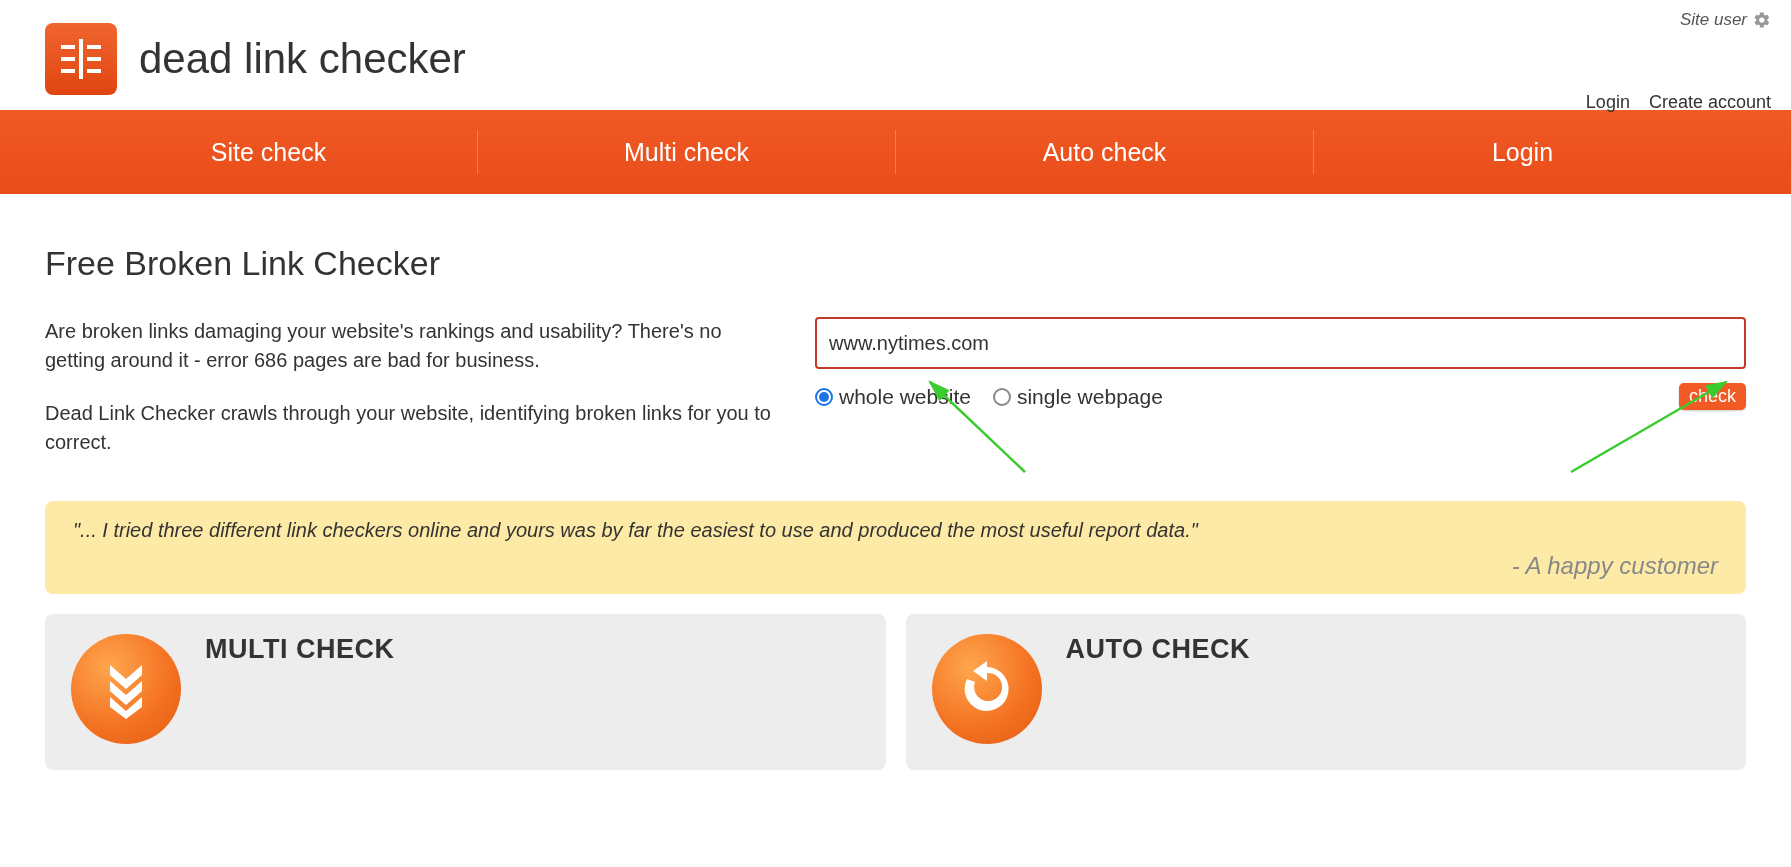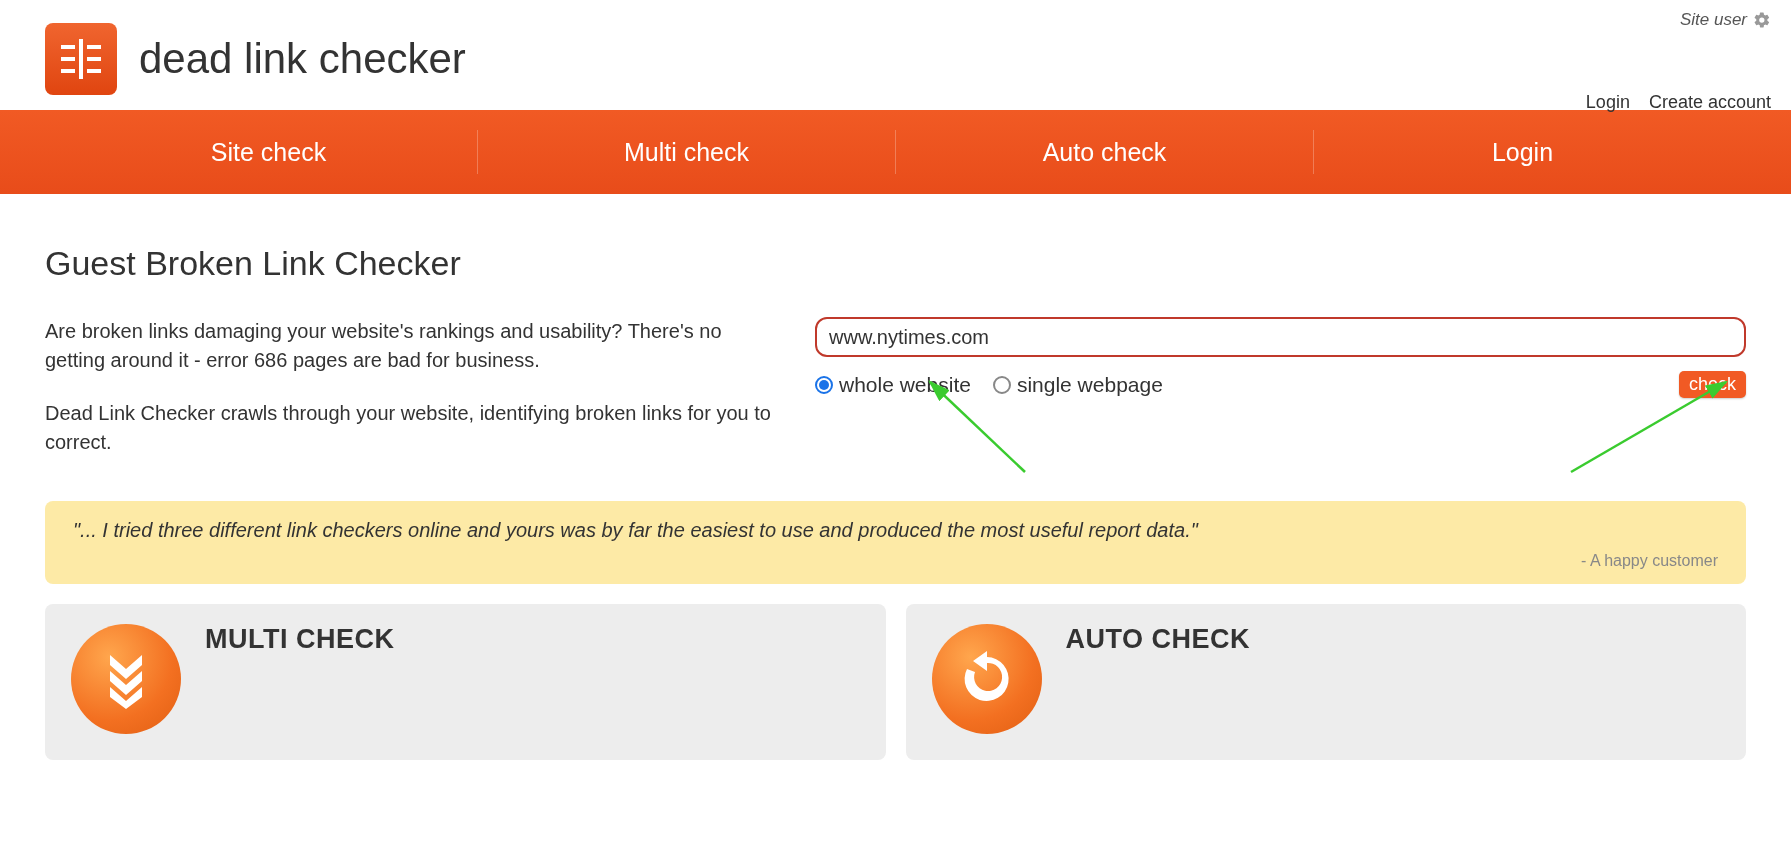--- a/index.html
+++ b/index.html
@@ -100,23 +100,23 @@
     line-height: 1.45;
     color: #333;
   }
   .intro-text p { margin-bottom: 24px; }
   .checker-form {
     flex: 1;
     position: relative;
   }
   .url-input {
     width: 100%;
-    height: 40px;
+    height: 52px;
     border: 2px solid #c0392b;
-    border-radius: 12px;
+    border-radius: 4px;
     padding: 4px 12px;
     font-size: 20px;
     color: #333;
     outline: none;
   }
   .options-row {
     display: flex;
     align-items: center;
     justify-content: space-between;
     margin-top: 14px;
@@ -150,23 +150,24 @@
     background: #fdeaa6;
     border-radius: 8px;
     padding: 18px 28px 14px 28px;
     margin-top: 20px;
     font-size: 20px;
     position: relative;
   }
   .quote-text { font-style: italic; color: #333; }
   .quote-attr {
     text-align: right;
+    font-style: italic;
     color: #888;
     margin-top: 10px;
-    font-size: 16px;
+    font-size: 24px;
   }
   .features {
     display: flex;
     gap: 20px;
     margin-top: 20px;
   }
   .feature-card {
     flex: 1;
     background: #ededed;
     border-radius: 8px;
@@ -230,21 +231,21 @@
 </div>
 
 <div class="nav-bar">
   <div class="nav-item">Site check</div>
   <div class="nav-item">Multi check</div>
   <div class="nav-item">Auto check</div>
   <div class="nav-item">Login</div>
 </div>
 
 <div class="content">
-  <h1 class="page-heading">Guest Broken Link Checker</h1>
+  <h1 class="page-heading">Free Broken Link Checker</h1>
 
   <div class="intro-row">
     <div class="intro-text">
       <p>Are broken links damaging your website's rankings and usability? There's no getting around it - error 686 pages are bad for business.</p>
       <p>Dead Link Checker crawls through your website, identifying broken links for you to correct.</p>
     </div>
 
     <div class="checker-form">
       <input class="url-input" type="text" value="www.nytimes.com" style="">
       <div class="options-row">

